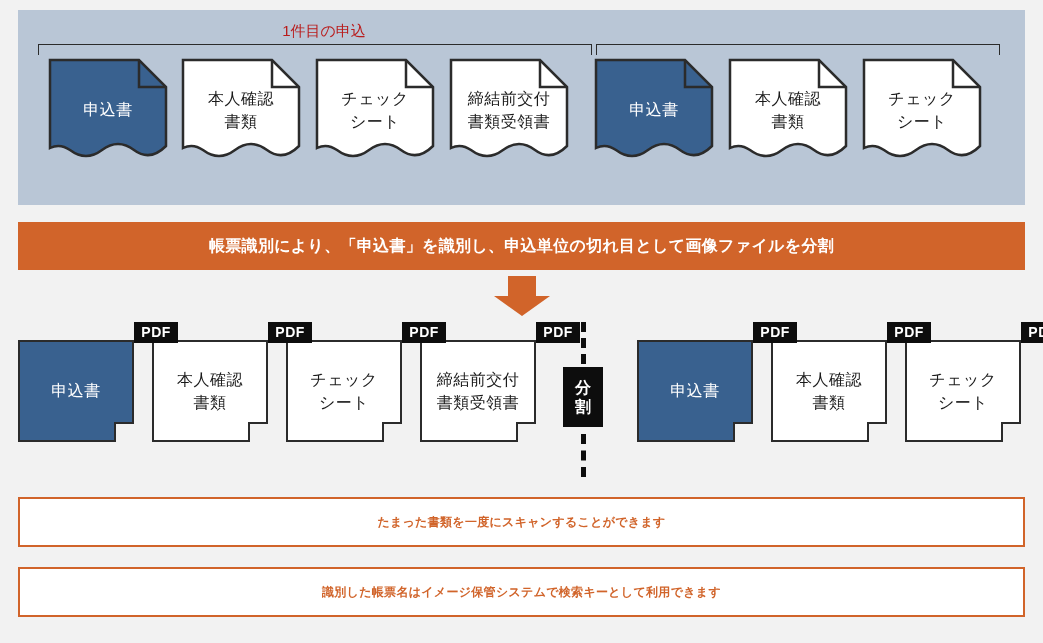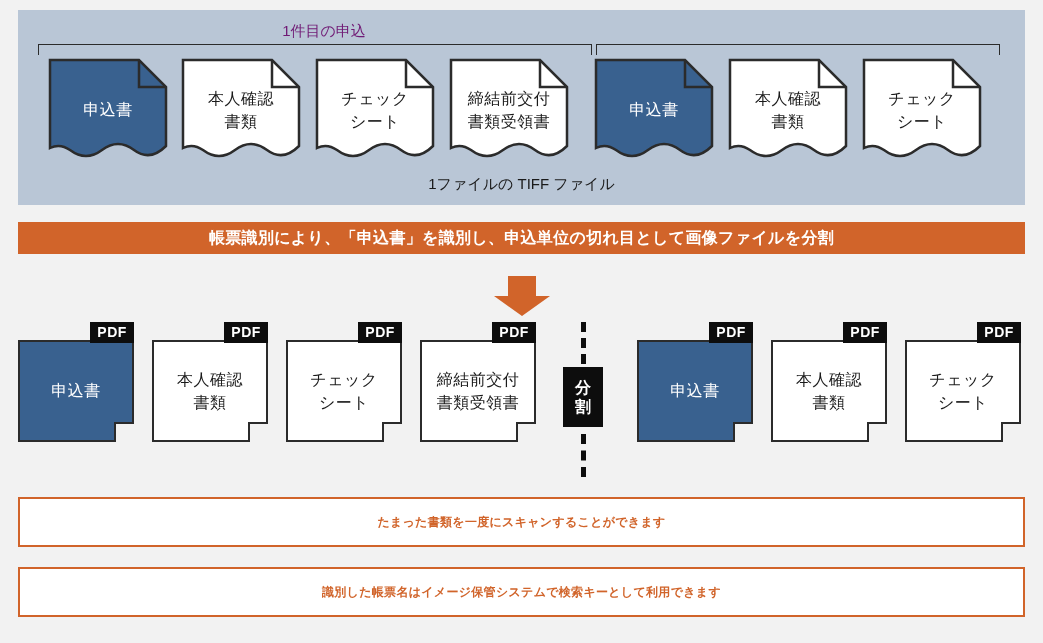--- a/index.html
+++ b/index.html
@@ -22,21 +22,21 @@
     left: 18px;
     top: 10px;
     width: 1007px;
     height: 195px;
     background: #b9c6d6;
   }
 
   .bracket-label {
     position: absolute;
     font-size: 15px;
-    color: #701a75;
+    color: #b91c1c;
     white-space: nowrap;
     text-align: center;
   }
   .bracket {
     position: absolute;
     border-top: 1.5px solid #2b2b2b;
     border-left: 1.5px solid #2b2b2b;
     border-right: 1.5px solid #2b2b2b;
     height: 10px;
   }
@@ -66,21 +66,21 @@
     font-size: 15px;
     color: #1a1a1a;
   }
 
   
   #orange-band {
     position: absolute;
     left: 18px;
     top: 222px;
     width: 1007px;
-    height: 32px;
+    height: 48px;
     background: #d1642a;
     color: #ffffff;
     font-size: 16px;
     font-weight: bold;
     display: flex;
     align-items: center;
     justify-content: center;
     letter-spacing: 0.3px;
   }
 
@@ -89,20 +89,21 @@
     position: absolute;
     left: 494px;
     top: 276px;
     width: 56px;
     height: 40px;
   }
 
   
   .pdf-card {
     position: absolute;
+    padding-left: 44px;
   }
   .pdf-badge {
     position: absolute;
     top: 0;
     right: 0;
     background: #0d0d0d;
     color: #ffffff;
     font-size: 14px;
     font-weight: bold;
     letter-spacing: 0.6px;
@@ -266,21 +267,20 @@
       <span>書類</span>
     </span>
   </div>
   <div class="doc" style="left:846px; top:48px; width:116px; height:104px;">
     <span class="doc-label">
       <span>チェック</span><br>
       <span>シート</span>
     </span>
   </div>
 
-  <div class="tiff-caption" style="top:165px;">1ファイルの TIFF ファイル</div>
 </div>
 
 <div id="orange-band">
   <span>帳票識別により、「申込書」を識別し、申込単位の切れ目として画像ファイルを分割</span>
 </div>
 
 <svg id="down-arrow" viewBox="0 0 56 40">
   <polygon points="14,0 42,0 42,20 56,20 28,40 0,20 14,20" fill="#d1642a"></polygon>
 </svg>
 

